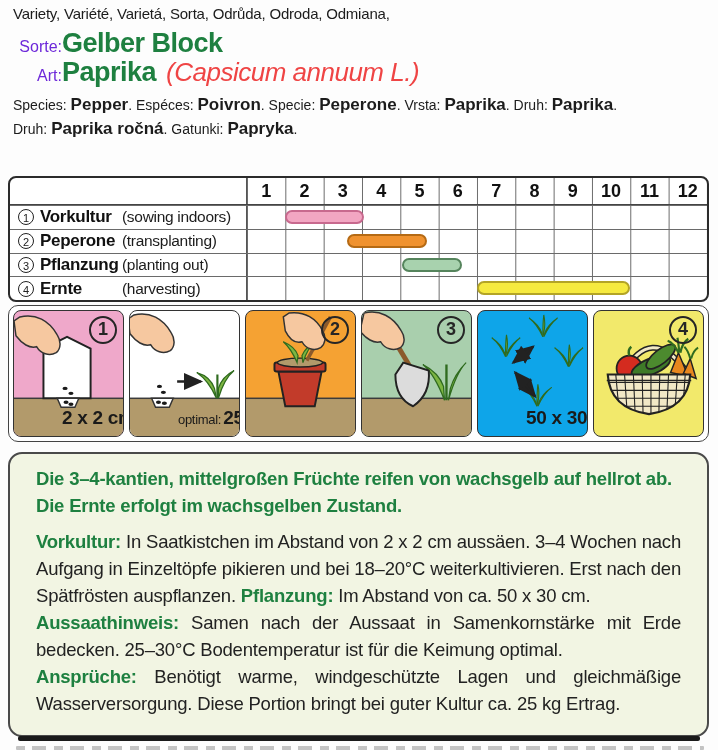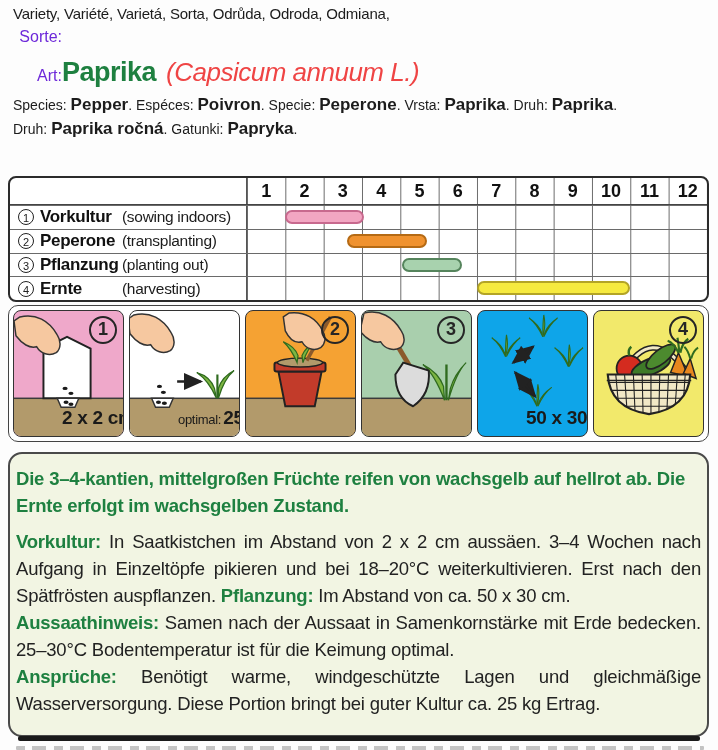--- a/index.html
+++ b/index.html
@@ -62,39 +62,40 @@
     font-size:18px;font-weight:bold;color:#262626;text-align:center;line-height:23px;z-index:3;}
   .badge:empty{display:none;}
   .p-label{position:absolute;left:0;right:0;bottom:7px;text-align:center;
     font-weight:bold;font-size:19px;color:#1a1a1a;z-index:2;letter-spacing:-0.3px;white-space:nowrap;padding-left:48px;}
   .p-label:empty{display:none;}
   .p-label .prefix{font-weight:normal;font-size:13px;margin-right:2px;}
 
   
   .infobox{left:8px;top:452px;width:701px;height:285px;box-sizing:border-box;
     border:2px solid #4a4a4a;border-radius:14px;background:#F2F5E3;
-    padding:11px 6px;overflow:hidden;}
+    padding:11px 26px;overflow:hidden;}
   .infobox p{margin:0;font-size:18.5px;line-height:27px;text-align:justify;
     color:#222;letter-spacing:-0.2px;}
   .infobox .intro{font-weight:bold;color:#1E8040;margin-bottom:9px;text-align:left;}
   .seg-keyword{font-weight:bold;color:#1E8040;}
   .seg-body{color:#222;}
 
   
   .rule{left:18px;top:736px;width:682px;height:5px;background:#1a1a1a;border-radius:2px;}
   .remnant{left:16px;top:746px;width:688px;height:4px;opacity:.5;border-radius:1px;
     background:repeating-linear-gradient(to right,#8a8a8a 0 9px,transparent 9px 16px,#8a8a8a 16px 30px,transparent 30px 38px);}
 </style>
 </head>
 <body>
 
 <div class="abs variety-line">Variety, Variété, Varietá, Sorta, Odrůda, Odroda, Odmiana,</div>
 
 <div class="abs name-row" style="top:28px;">
   <span class="lbl">Sorte:</span>
+  <span class="val">Gelber Block</span>
 </div>
 
 <div class="abs name-row" style="top:57px;">
   <span class="lbl">Art:</span>
   <span class="val">Paprika</span>
   <span class="latin">(Capsicum annuum L.)</span>
 </div>
 
 <div class="abs species-line" style="top:95px;"><span class="seg-label">Species: </span><span class="seg-value">Pepper</span><span class="seg-label">. </span><span class="seg-label">Espéces: </span><span class="seg-value">Poivron</span><span class="seg-label">. </span><span class="seg-label">Specie: </span><span class="seg-value">Peperone</span><span class="seg-label">. </span><span class="seg-label">Vrsta: </span><span class="seg-value">Paprika</span><span class="seg-label">. </span><span class="seg-label">Druh: </span><span class="seg-value">Paprika</span><span class="seg-label">.</span></div>
 <div class="abs species-line" style="top:119px;"><span class="seg-label">Druh: </span><span class="seg-value">Paprika ročná</span><span class="seg-label">. </span><span class="seg-label">Gatunki: </span><span class="seg-value">Papryka</span><span class="seg-label">.</span></div>

